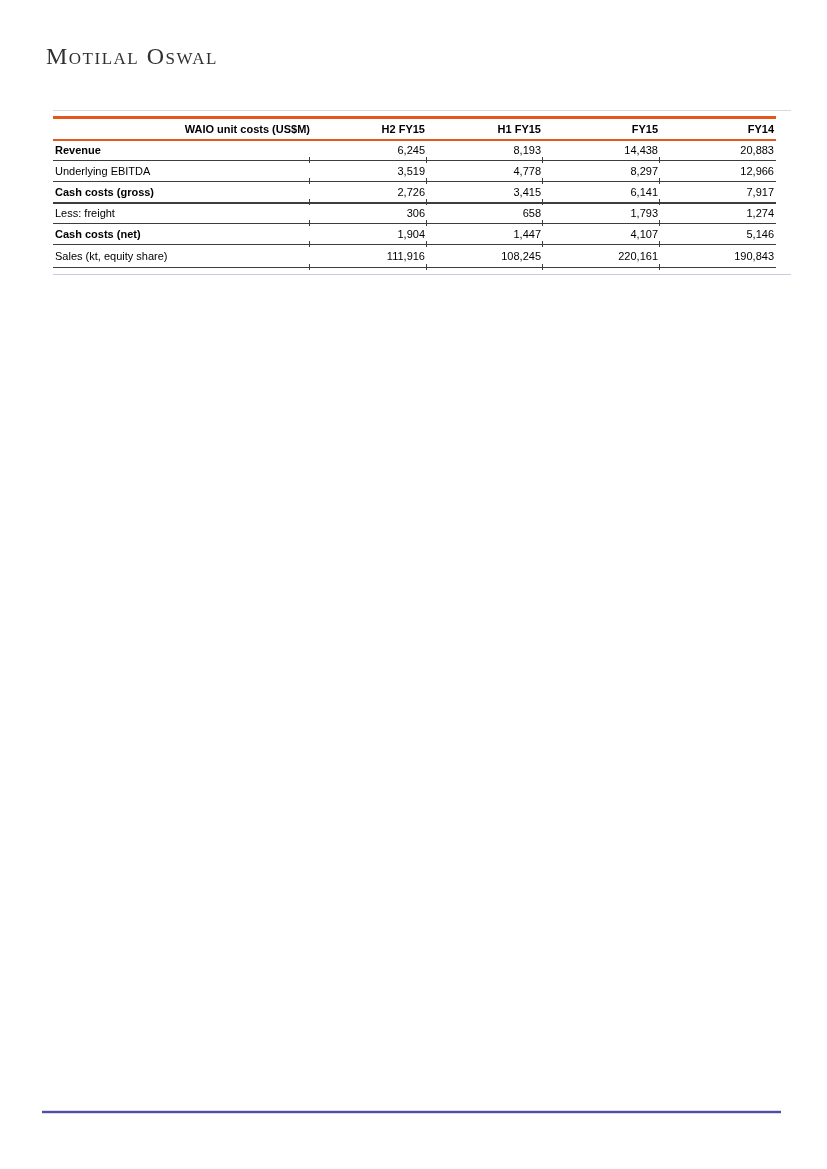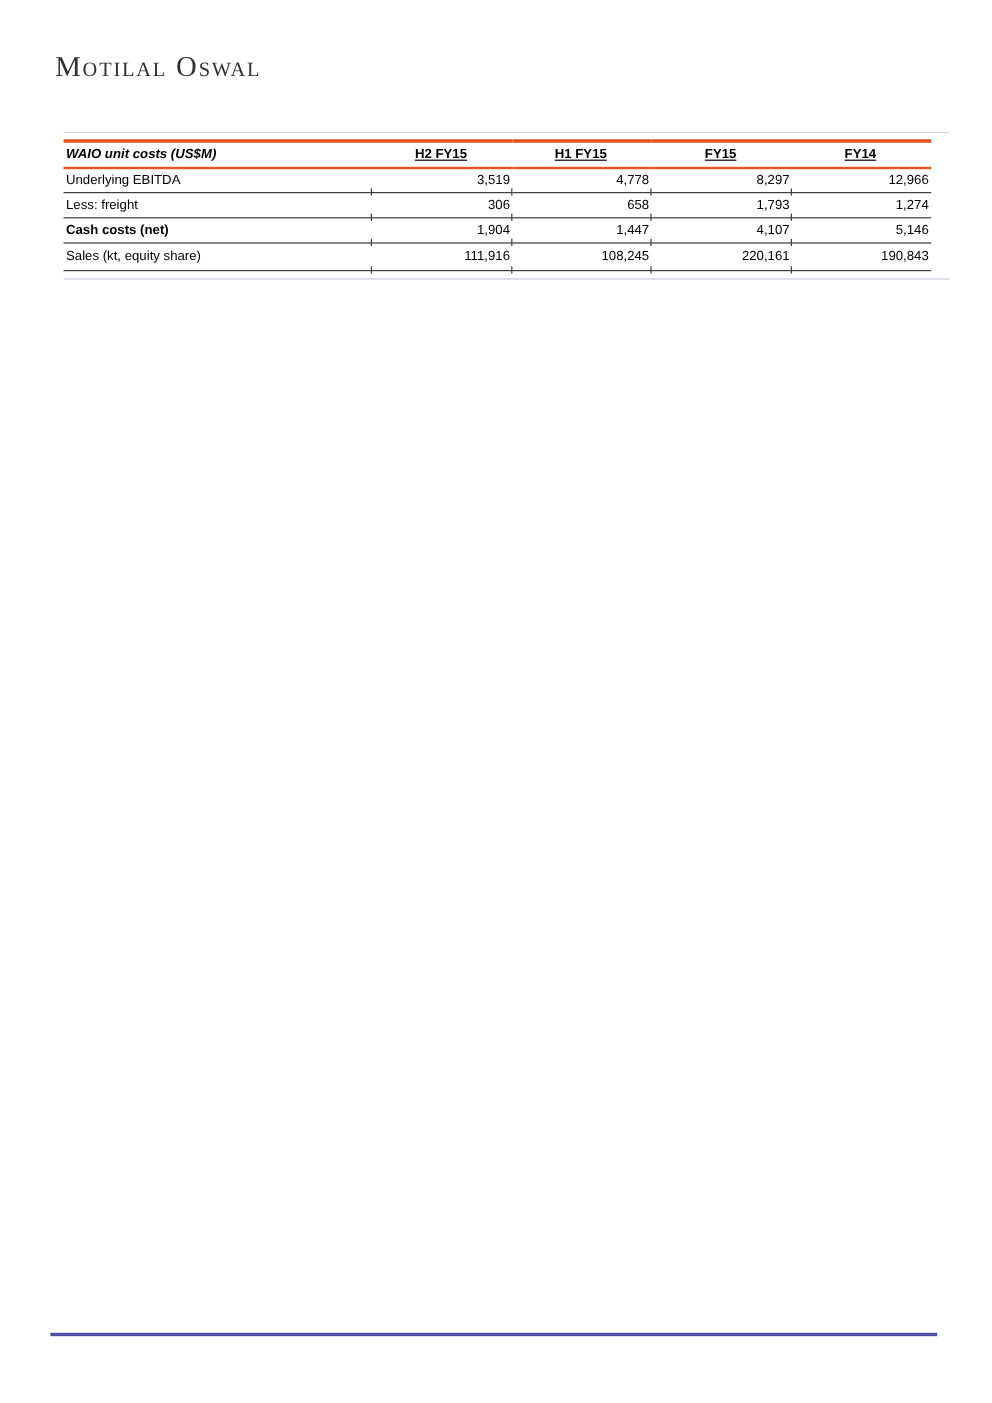--- a/index.html
+++ b/index.html
@@ -47,22 +47,22 @@
     padding:0;
     vertical-align:middle;
     color:#000;
   }
   thead th{
     color:var(--accent);
     font-weight:bold;
     height:22px;
     border-bottom:2px solid var(--accent);
   }
-  thead th.title{text-align:left;padding-left:2px;font-style:italic;}
-  thead th.col{text-align:center;padding-right:2px;text-decoration:underline;}
+  thead th.title{text-align:right;padding-left:2px;}
+  thead th.col{text-align:right;padding-right:2px;}
   tbody td{
     height:21px;
     border-bottom:1px solid var(--rule);
   }
   tbody tr:last-child td{height:23px;}
   tbody tr.separator td{border-bottom-width:2px;}
   tbody td.label{text-align:left;padding-left:2px;}
   tbody td.num{
     text-align:right;padding-right:2px;
     position:relative;
@@ -107,26 +107,40 @@
           <th class="title">WAIO unit costs (US$M)</th>
 
         <th class="col">H2 FY15</th>
             <th class="col">H1 FY15</th>
             <th class="col">FY15</th>
             <th class="col">FY14</th>
           </tr>
       </thead>
       <tbody>
 
+      <tr>
+            <td class="label bold">Revenue</td>
+            <td class="num">6,245</td>
+            <td class="num">8,193</td>
+            <td class="num">14,438</td>
+            <td class="num">20,883</td>
+          </tr>
           <tr>
             <td class="label">Underlying EBITDA</td>
             <td class="num">3,519</td>
             <td class="num">4,778</td>
             <td class="num">8,297</td>
             <td class="num">12,966</td>
+          </tr>
+          <tr class="separator">
+            <td class="label bold">Cash costs (gross)</td>
+            <td class="num">2,726</td>
+            <td class="num">3,415</td>
+            <td class="num">6,141</td>
+            <td class="num">7,917</td>
           </tr>
           <tr>
             <td class="label">Less: freight</td>
             <td class="num">306</td>
             <td class="num">658</td>
             <td class="num">1,793</td>
             <td class="num">1,274</td>
           </tr>
           <tr>
             <td class="label bold">Cash costs (net)</td>

